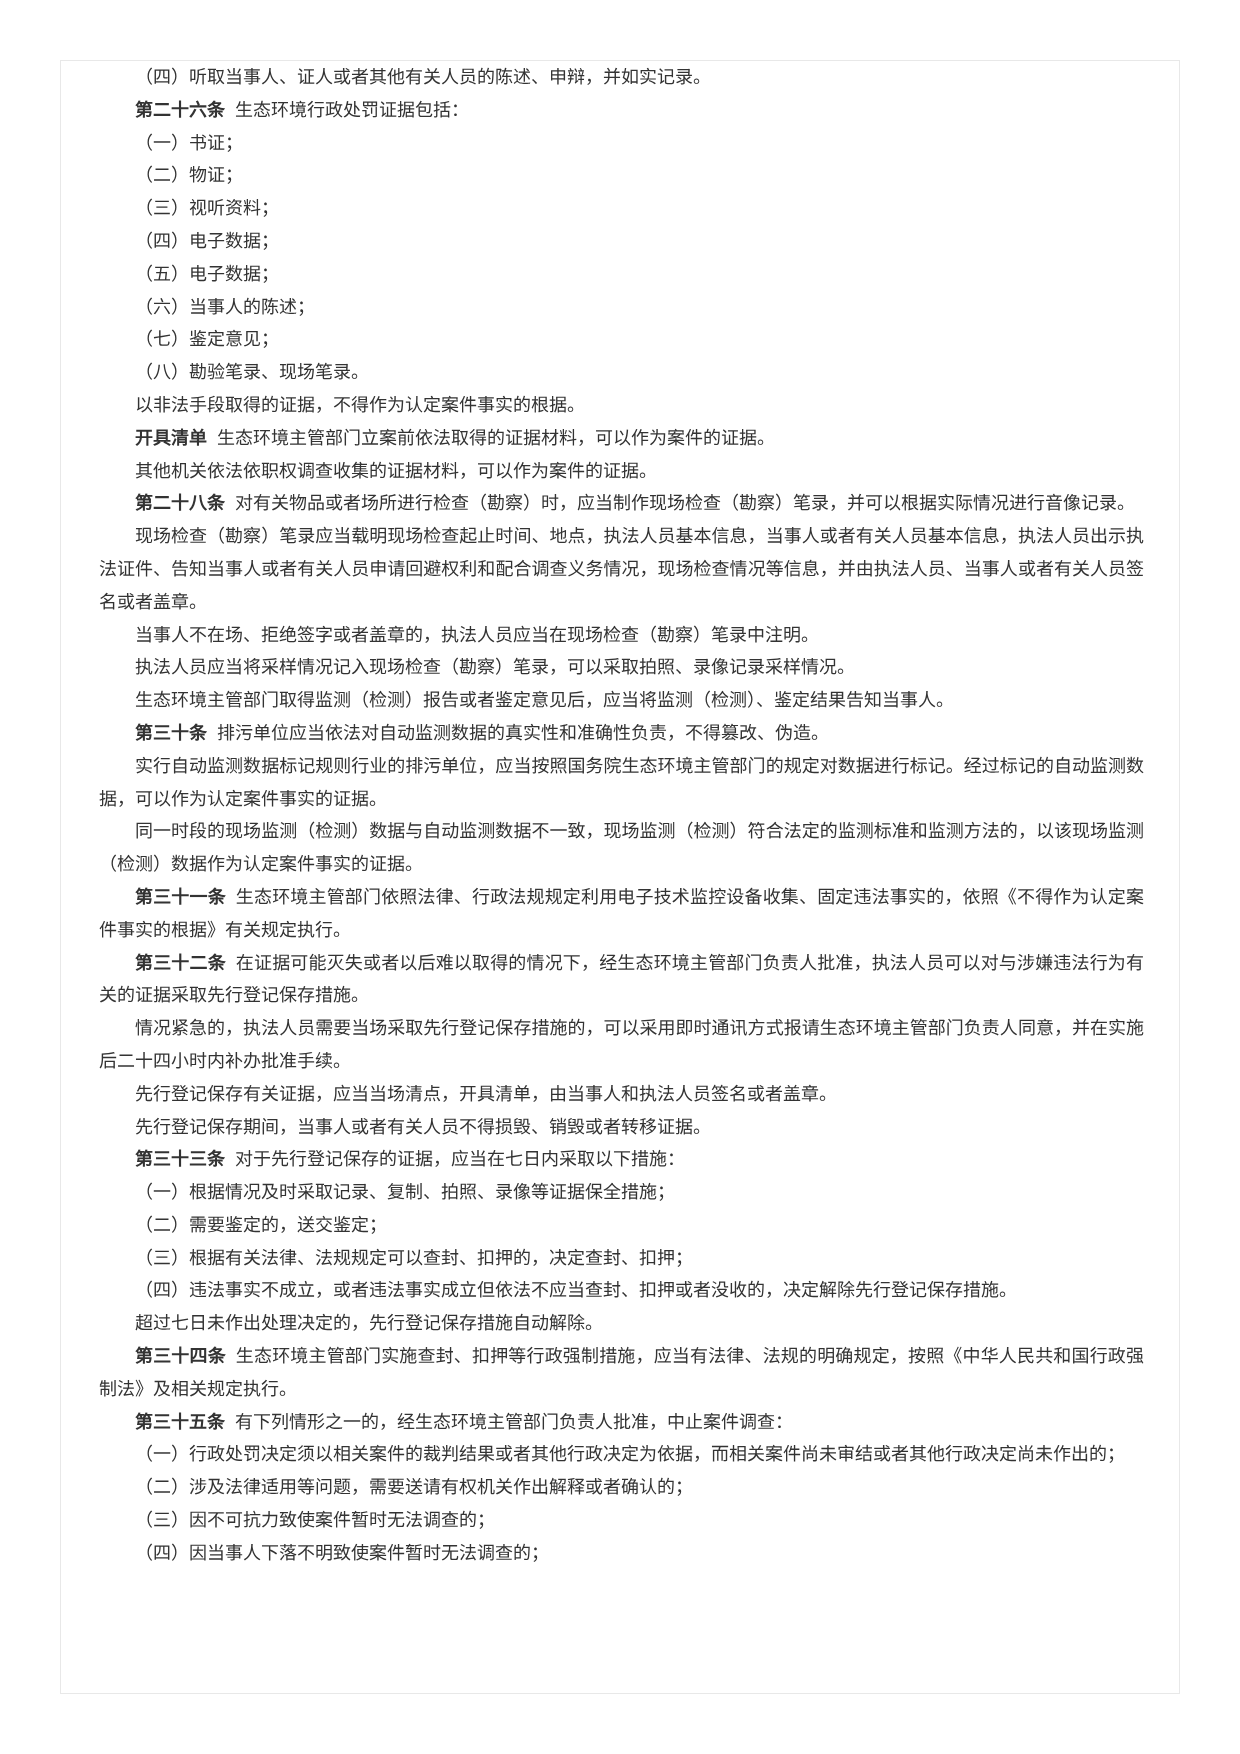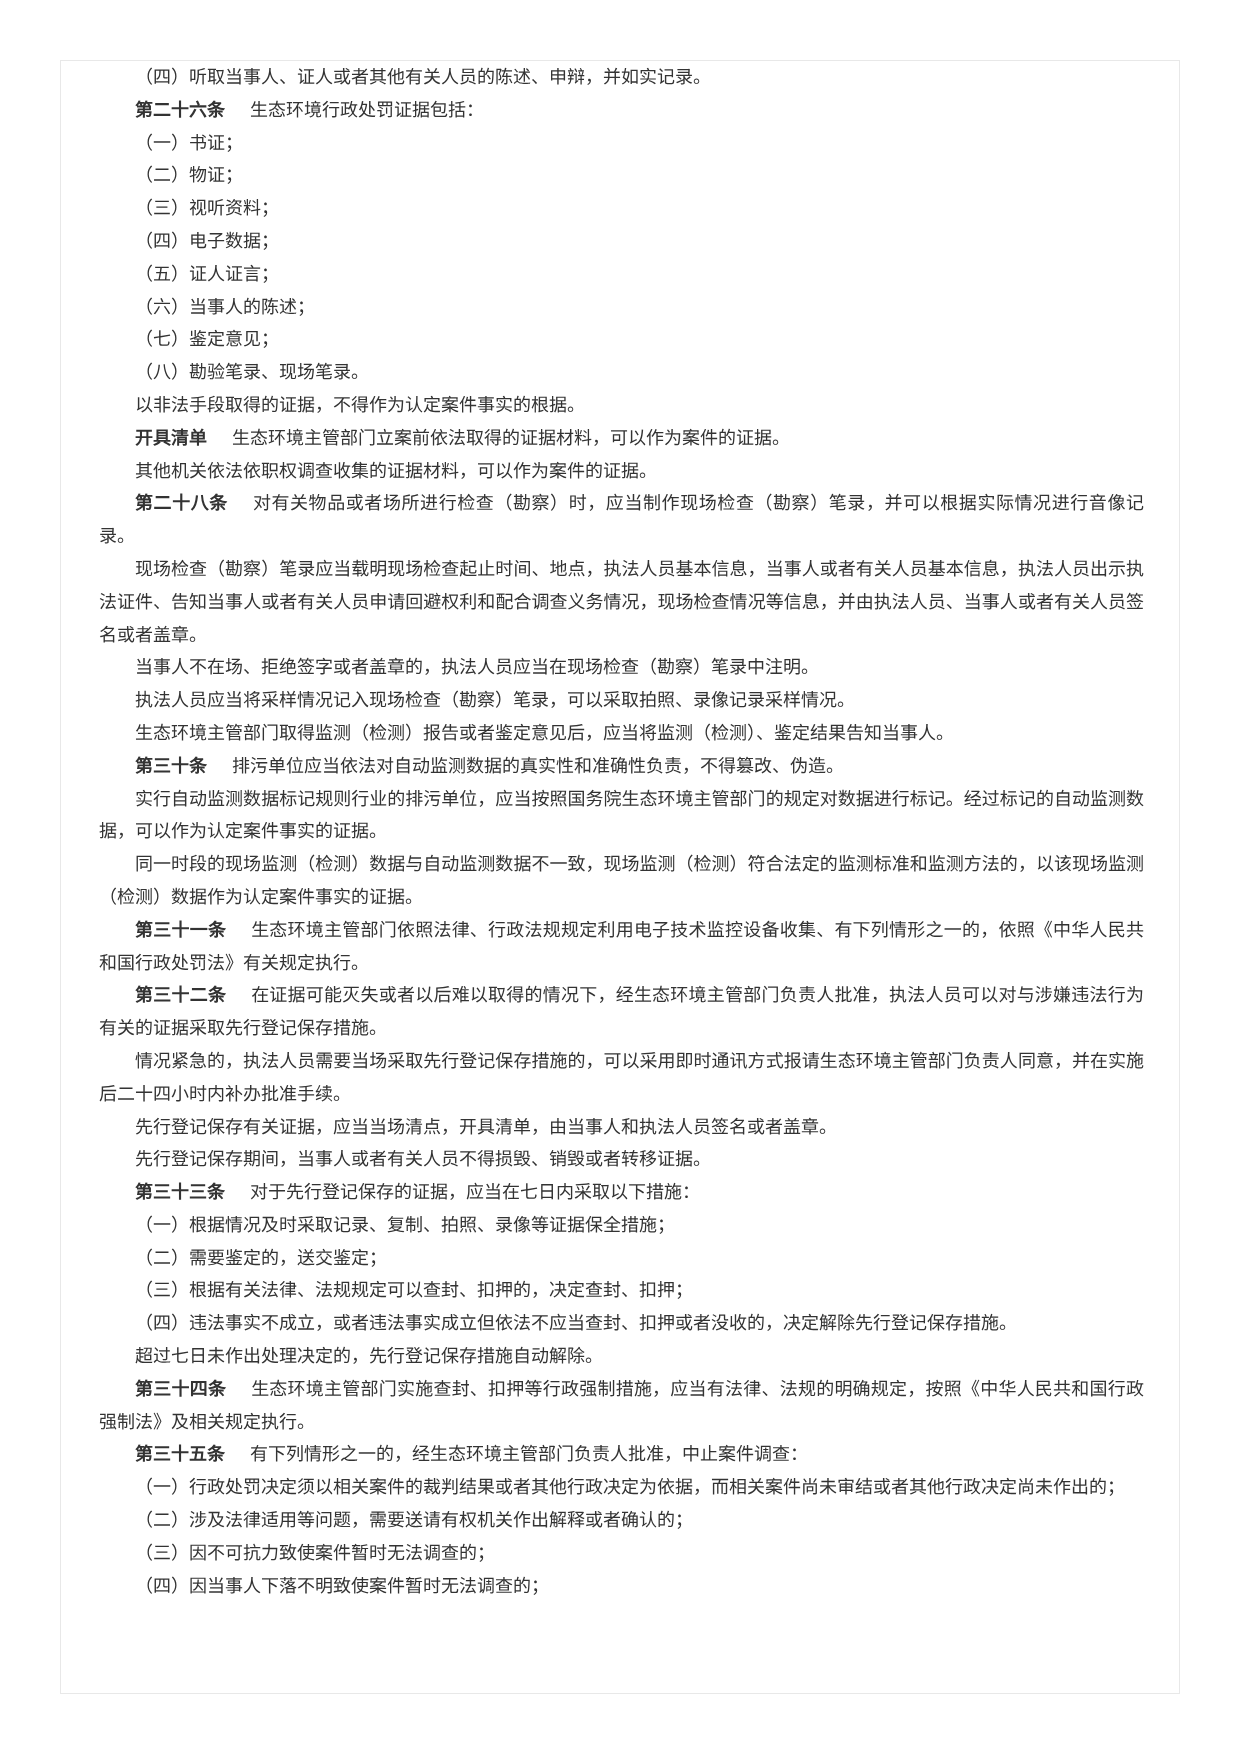--- a/index.html
+++ b/index.html
@@ -34,42 +34,42 @@
     padding: 0;
     font-size: 18px;
     line-height: 32.8px;
     color: var(--text-color, #333333);
     text-indent: 2em;
     text-align: justify;
     letter-spacing: 0;
   }
   .para .article {
     font-weight: 700;
-    margin-right: 25px;
+    margin-right: 10px;
   }
 </style>
 </head>
 <body style="background: rgb(255, 255, 255);">
 
 <div class="canvas">
   <div class="page">
     <div class="doc-body">
   <p class="para"><span class="para-text">（四）听取当事人、证人或者其他有关人员的陈述、申辩，并如实记录。</span></p>
 
   <p class="para"><b class="article">第二十六条</b><span class="para-text">生态环境行政处罚证据包括：</span></p>
 
   <p class="para"><span class="para-text">（一）书证；</span></p>
 
   <p class="para"><span class="para-text">（二）物证；</span></p>
 
   <p class="para"><span class="para-text">（三）视听资料；</span></p>
 
   <p class="para"><span class="para-text">（四）电子数据；</span></p>
 
-  <p class="para"><span class="para-text">（五）证人证言；</span></p>
+  <p class="para"><span class="para-text">（五）电子数据；</span></p>
 
   <p class="para"><span class="para-text">（六）当事人的陈述；</span></p>
 
   <p class="para"><span class="para-text">（七）鉴定意见；</span></p>
 
   <p class="para"><span class="para-text">（八）勘验笔录、现场笔录。</span></p>
 
 
   <p class="para"><span class="para-text">以非法手段取得的证据，不得作为认定案件事实的根据。</span></p>
 
@@ -87,21 +87,21 @@
   <p class="para"><span class="para-text">执法人员应当将采样情况记入现场检查（勘察）笔录，可以采取拍照、录像记录采样情况。</span></p>
 
   <p class="para"><span class="para-text">生态环境主管部门取得监测（检测）报告或者鉴定意见后，应当将监测（检测）、鉴定结果告知当事人。</span></p>
 
   <p class="para"><b class="article">第三十条</b><span class="para-text">排污单位应当依法对自动监测数据的真实性和准确性负责，不得篡改、伪造。</span></p>
 
   <p class="para"><span class="para-text">实行自动监测数据标记规则行业的排污单位，应当按照国务院生态环境主管部门的规定对数据进行标记。经过标记的自动监测数据，可以作为认定案件事实的证据。</span></p>
 
   <p class="para"><span class="para-text">同一时段的现场监测（检测）数据与自动监测数据不一致，现场监测（检测）符合法定的监测标准和监测方法的，以该现场监测（检测）数据作为认定案件事实的证据。</span></p>
 
-  <p class="para"><b class="article">第三十一条</b><span class="para-text">生态环境主管部门依照法律、行政法规规定利用电子技术监控设备收集、有下列情形之一的，依照《中华人民共和国行政处罚法》有关规定执行。</span></p>
+  <p class="para"><b class="article">第三十一条</b><span class="para-text">生态环境主管部门依照法律、行政法规规定利用电子技术监控设备收集、固定违法事实的，依照《不得作为认定案件事实的根据》有关规定执行。</span></p>
 
   <p class="para"><b class="article">第三十二条</b><span class="para-text">在证据可能灭失或者以后难以取得的情况下，经生态环境主管部门负责人批准，执法人员可以对与涉嫌违法行为有关的证据采取先行登记保存措施。</span></p>
 
   <p class="para"><span class="para-text">情况紧急的，执法人员需要当场采取先行登记保存措施的，可以采用即时通讯方式报请生态环境主管部门负责人同意，并在实施后二十四小时内补办批准手续。</span></p>
 
   <p class="para"><span class="para-text">先行登记保存有关证据，应当当场清点，开具清单，由当事人和执法人员签名或者盖章。</span></p>
 
   <p class="para"><span class="para-text">先行登记保存期间，当事人或者有关人员不得损毁、销毁或者转移证据。</span></p>
 
   <p class="para"><b class="article">第三十三条</b><span class="para-text">对于先行登记保存的证据，应当在七日内采取以下措施：</span></p>

